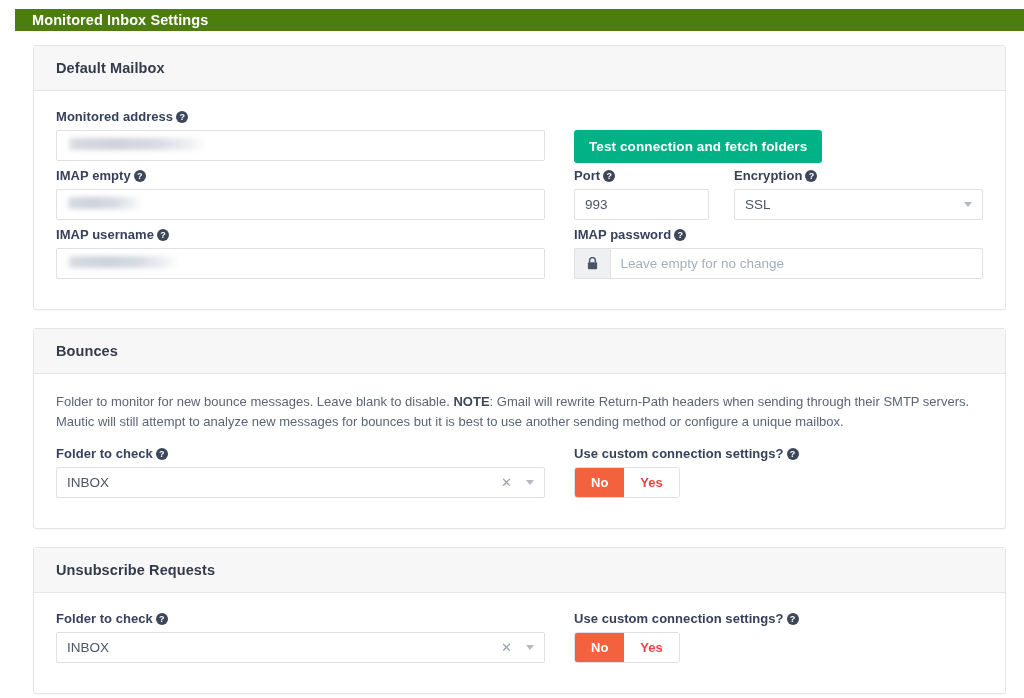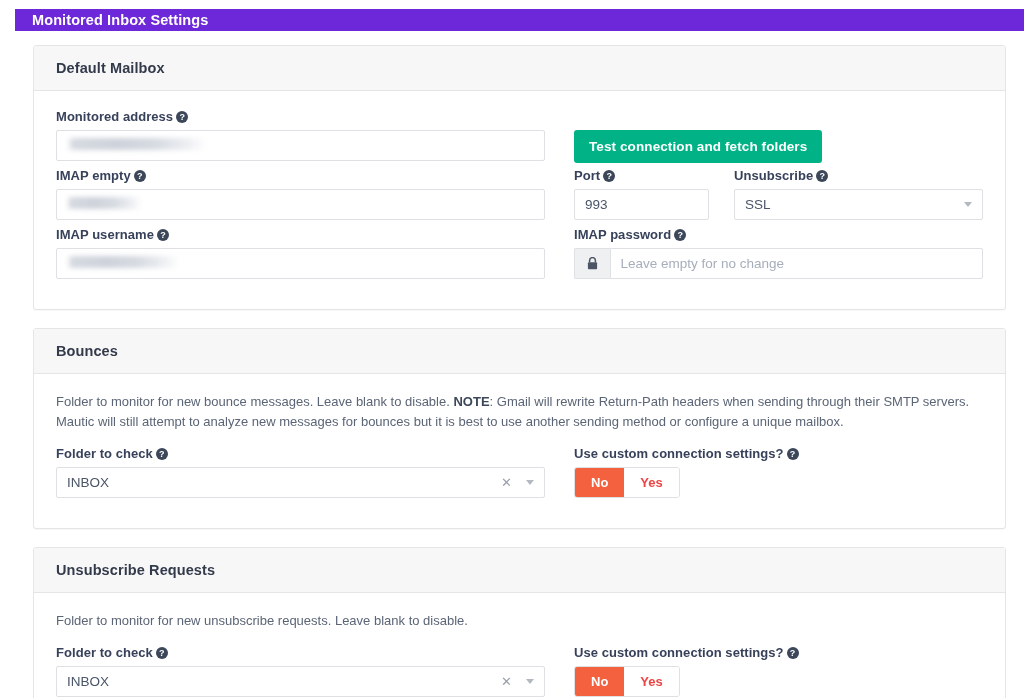--- a/index.html
+++ b/index.html
@@ -15,21 +15,21 @@
     background: #ffffff;
     overflow: hidden;
     position: relative;
   }
 
   
   .app-header {
     position: absolute;
     left: 15px; top: 9px;
     width: 1009px; height: 22px;
-    background: #6d28d9;
+    background: #4d7c0f;
     display: flex;
     align-items: center;
     padding-left: 17px;
   }
   .app-header .title {
     color: #ffffff;
     font-size: 14.5px;
     font-weight: bold;
     letter-spacing: 0.1px;
   }
@@ -277,21 +277,21 @@
                 <div class="fg">
                   <label class="lbl">
                     <span>Port</span><span class="qmark">?</span>
                   </label>
                   <input class="inp" type="text" value="993" style="">
                 </div>
               </div>
               <div class="col-enc">
                 <div class="fg">
                   <label class="lbl">
-                    <span>Unsubscribe</span><span class="qmark">?</span>
+                    <span>Encryption</span><span class="qmark">?</span>
                   </label>
                   <div class="sel">
                     <span class="val">SSL</span>
                     <span class="caret"></span>
                   </div>
                 </div>
               </div>
             </div>
           </div>
         </div>
@@ -361,21 +361,20 @@
           </div>
         </div>
       </div>
     </div>
 
     <div class="panel">
       <div class="panel-heading">
         <span class="h">Unsubscribe Requests</span>
       </div>
       <div class="panel-body">
-        <p class="note">Folder to monitor for new unsubscribe requests. Leave blank to disable.</p>
 
         <div class="row">
           <div class="col-left">
             <div class="fg last">
               <label class="lbl">
                 <span>Folder to check</span><span class="qmark">?</span>
               </label>
               <div class="sel">
                 <span class="val">INBOX</span>
                 <span class="clear-x">✕</span>

